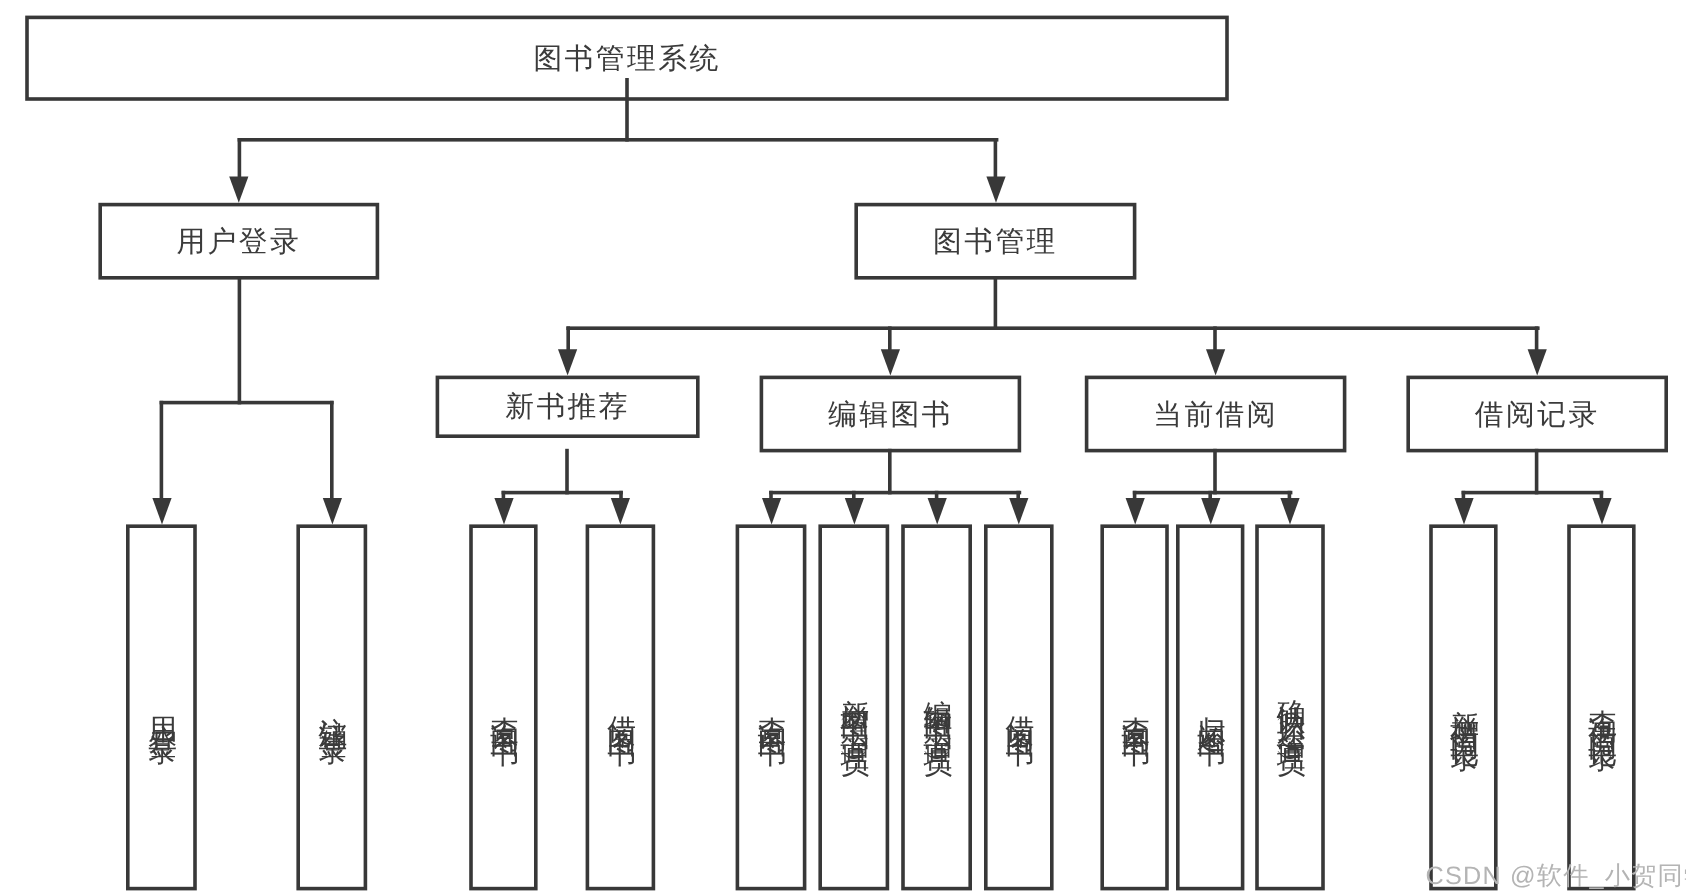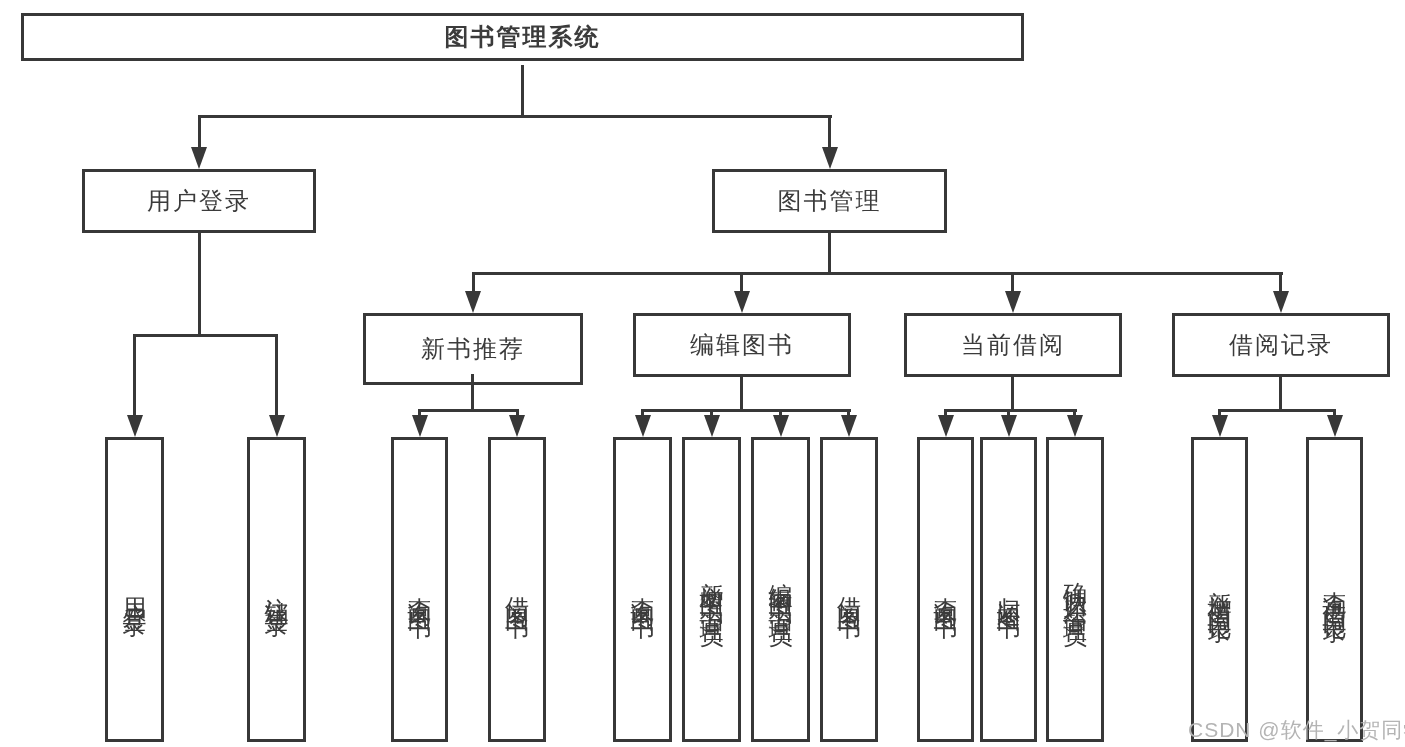--- a/index.html
+++ b/index.html
@@ -59,32 +59,32 @@
     letter-spacing:1px;
     white-space:nowrap;
     z-index:10;
   }
 </style>
 </head>
 <body>
 
 <div class="diagram">
 
-  <div class="box" style="left:21px;top:13px;width:1003px;height:48px;font-weight:bold;">
+  <div class="box" style="left:21px;top:13px;width:1003px;height:71px;">
     <span class="hlabel">图书管理系统</span>
   </div>
 
   <div class="box" style="left:82px;top:169px;width:234px;height:64px;">
     <span class="hlabel">用户登录</span>
   </div>
   <div class="box" style="left:712px;top:169px;width:235px;height:64px;text-align:center;">
     <span class="hlabel">图书管理</span>
   </div>
 
-  <div class="box" style="left:363px;top:313px;width:220px;height:72px;">
+  <div class="box" style="left:363px;top:313px;width:220px;height:52px;">
     <span class="hlabel">新书推荐</span>
   </div>
   <div class="box" style="left:633px;top:313px;width:218px;height:64px;">
     <span class="hlabel">编辑图书</span>
   </div>
   <div class="box" style="left:1172px;top:313px;width:218px;height:64px;">
     <span class="hlabel">借阅记录</span>
   </div>
   <div class="box" style="left:904px;top:313px;width:218px;height:64px;">
     <span class="hlabel">当前借阅</span>

